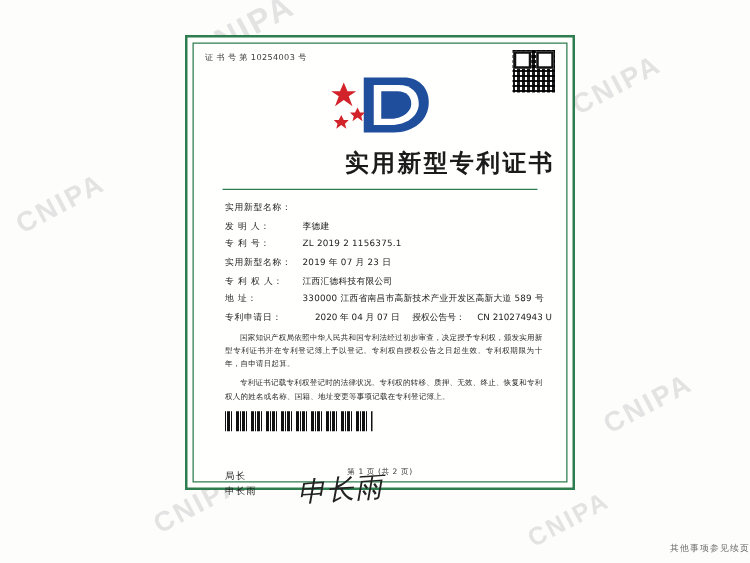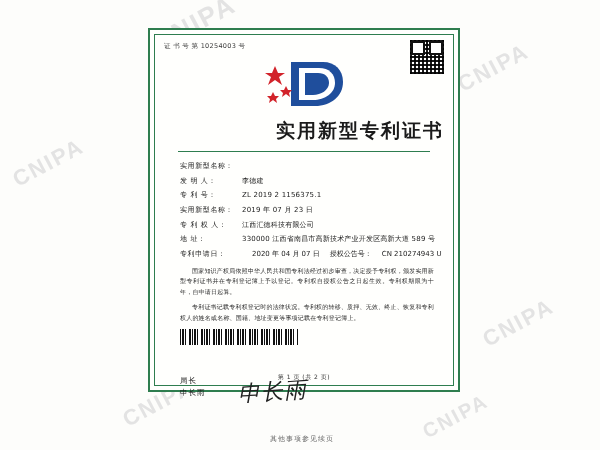--- a/index.html
+++ b/index.html
@@ -246,21 +246,21 @@
     bottom: 8px;
     text-align: center;
     font-size: 6px;
     color: #333;
     letter-spacing: 0.5px;
   }
   .footnote {
     position: absolute;
     left: 4px; right: 0;
     bottom: 6px;
-    text-align: center;
+    text-align: right;
     font-size: 7px;
     color: #6a6a6a;
     letter-spacing: 1px;
   }
 </style>
 </head>
 <body>
 
 <div class="page">
 

